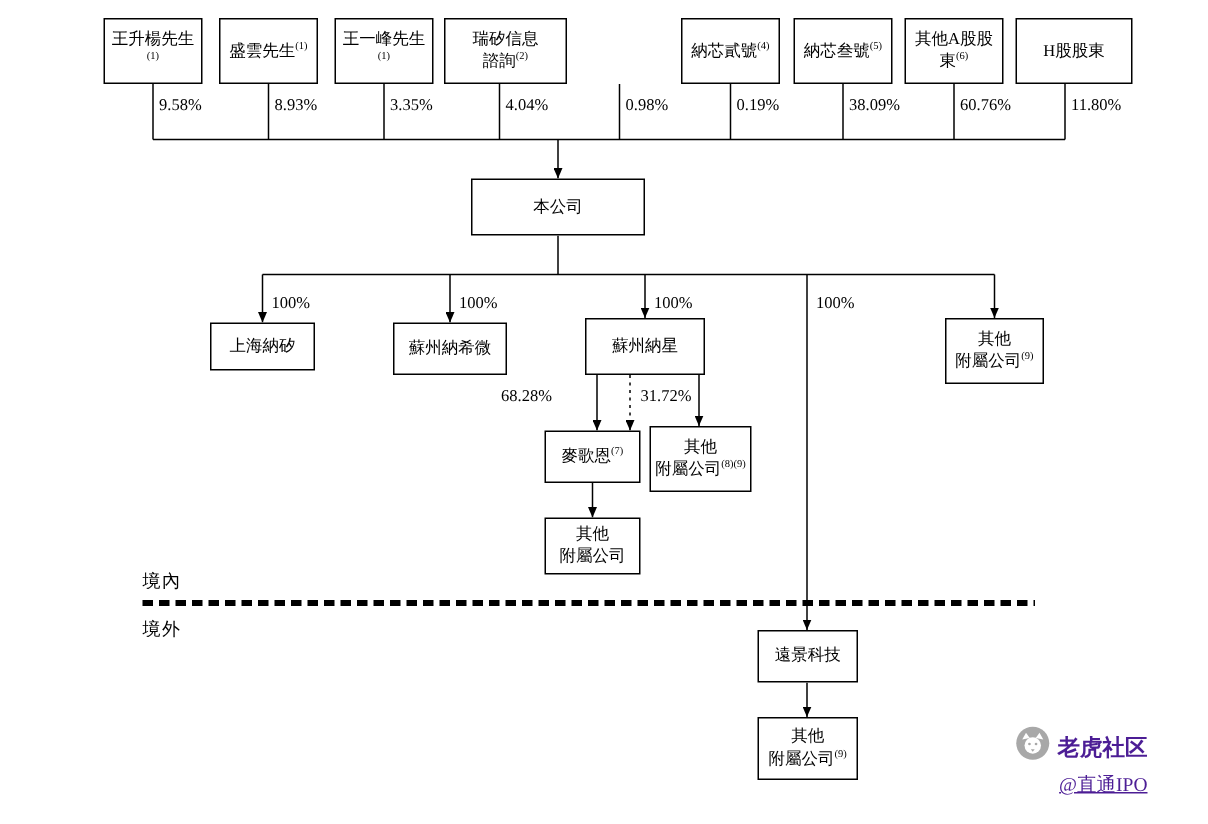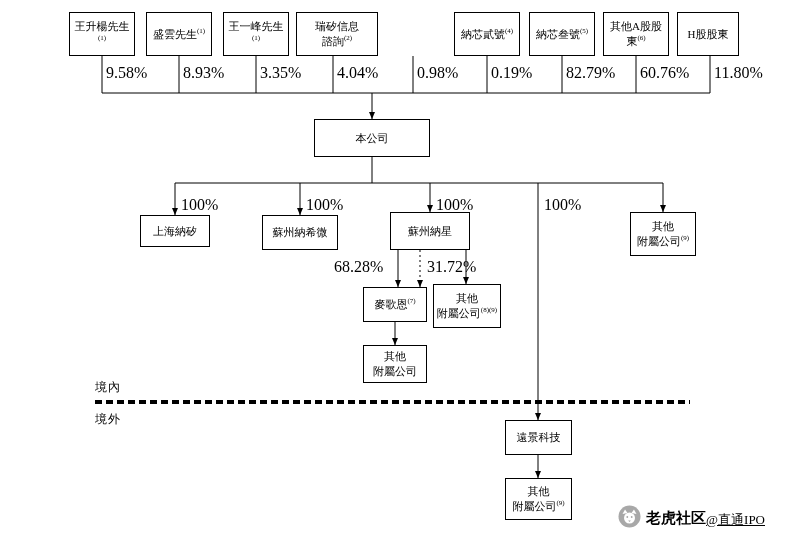--- a/index.html
+++ b/index.html
@@ -3,24 +3,24 @@
 <meta charset="utf-8">
 <style>
   html,body{margin:0;padding:0;background:#fff;}
   body{font-family:"Liberation Serif","DejaVu Serif",serif;color:#000;}
   .canvas{position:relative;width:805px;height:549px;background:#fff;overflow:hidden;}
   .wires{position:absolute;left:0;top:0;z-index:0;}
   .box{position:absolute;z-index:1;border:1px solid #000;background:#fff;
        display:flex;align-items:center;justify-content:center;text-align:center;
        font-size:11px;line-height:1.35;box-sizing:border-box;padding:1px;}
   .box sup{font-size:7px;line-height:1;vertical-align:super;}
-  .lbl{position:absolute;z-index:1;font-size:16px;white-space:nowrap;}
+  .lbl{position:absolute;z-index:1;font-size:11px;white-space:nowrap;}
   .region{position:absolute;z-index:1;font-size:12px;letter-spacing:1px;}
   .watermark{position:absolute;right:40px;bottom:17px;z-index:1;
-             display:flex;flex-direction:row;align-items:center;color:#000000;}
+             display:flex;flex-direction:column;align-items:flex-end;color:#4c1d95;}
   .wm-row{display:flex;align-items:center;gap:5px;}
   .wm-brand{font-size:15px;font-weight:bold;}
   .wm-handle{font-size:13px;margin-top:2px;text-decoration:underline;}
 </style>
 </head>
 <body>
 
 <div class="canvas">
 
   <svg class="wires" width="805" height="549">
@@ -76,31 +76,31 @@
   </div>
   <div class="box" style="left:454px;top:12px;width:66px;height:44px">
     <span><span>納芯貳號</span><sup>(4)</sup></span>
   </div>
   <div class="box" style="left:529px;top:12px;width:66px;height:44px">
     <span><span>納芯叁號</span><sup>(5)</sup></span>
   </div>
   <div class="box" style="left:603px;top:12px;width:66px;height:44px">
     <span><span>其他A股股東</span><sup>(6)</sup></span>
   </div>
-  <div class="box" style="left:677px;top:12px;width:62px;height:44px">
+  <div class="box" style="left:677px;top:12px;width:78px;height:44px">
     <span>H股股東</span>
   </div>
 
   <div class="lbl" style="left:106px;top:64px">9.58%</div>
   <div class="lbl" style="left:183px;top:64px">8.93%</div>
   <div class="lbl" style="left:260px;top:64px">3.35%</div>
   <div class="lbl" style="left:337px;top:64px">4.04%</div>
   <div class="lbl" style="left:417px;top:64px">0.98%</div>
   <div class="lbl" style="left:491px;top:64px">0.19%</div>
-  <div class="lbl" style="left:566px;top:64px">82.79%</div>
+  <div class="lbl" style="left:566px;top:64px">38.09%</div>
   <div class="lbl" style="left:640px;top:64px">60.76%</div>
   <div class="lbl" style="left:714px;top:64px">11.80%</div>
 
   <div class="box" style="left:314px;top:119px;width:116px;height:38px">
     <span>本公司</span>
   </div>
 
   <div class="lbl" style="left:181px;top:196px">100%</div>
   <div class="lbl" style="left:306px;top:196px">100%</div>
   <div class="lbl" style="left:436px;top:196px">100%</div>

